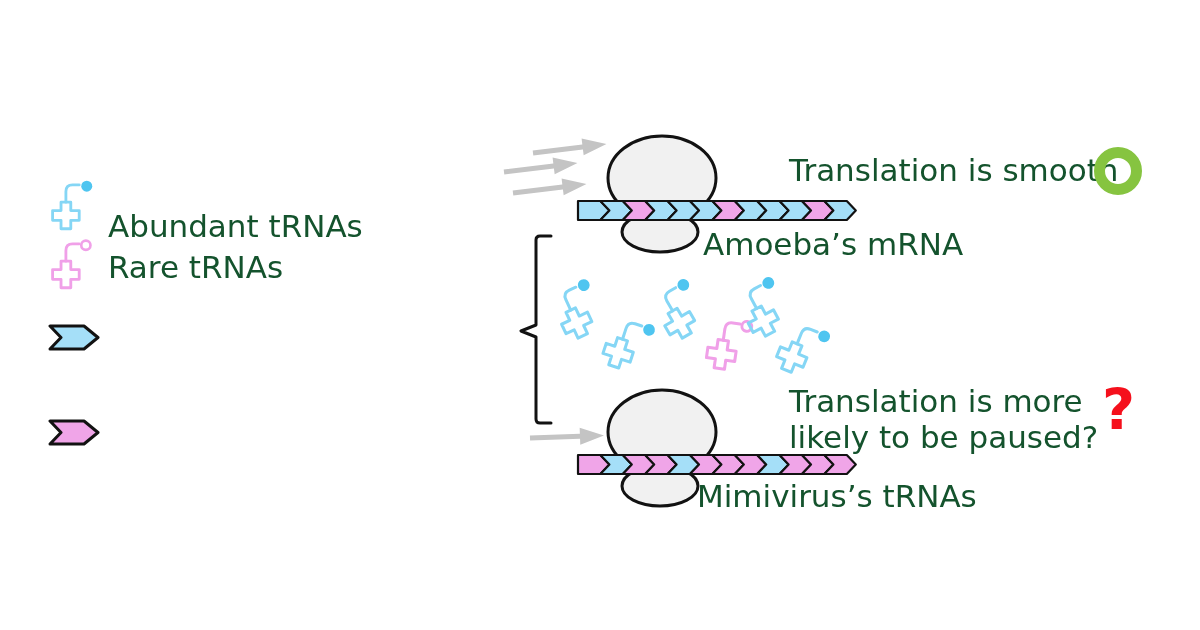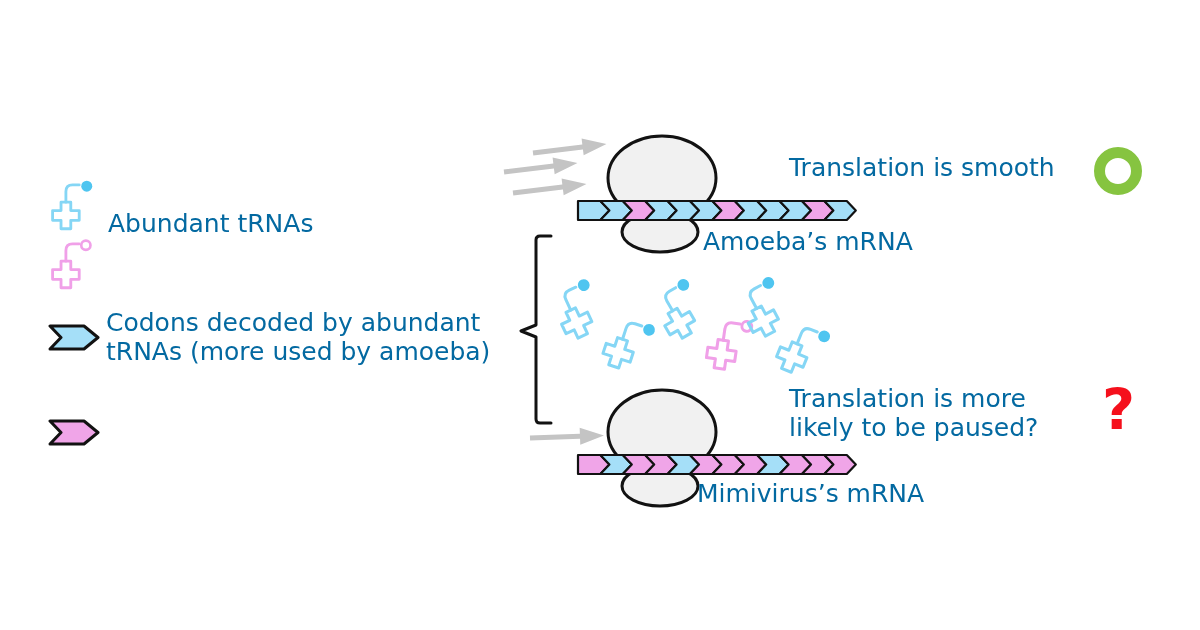--- a/index.html
+++ b/index.html
@@ -12,21 +12,21 @@
     --c-ribosome:#F1F1F1;
     --c-arrow:#C4C4C4;
     --c-green:#86C440;
     --c-red:#F5101C;
   }
   *{margin:0;padding:0;box-sizing:border-box;}
   html,body{background:#ffffff;}
   body{font-family:"DejaVu Sans","Liberation Sans",sans-serif;color:#1a1a1a;}
   .canvas{position:relative;width:1200px;height:630px;background:#ffffff;overflow:hidden;}
   .abs{position:absolute;}
-  .label{font-size:25px;line-height:1.16;white-space:pre-line;color:#0369a1;}
+  .label{font-size:31px;line-height:1.16;white-space:pre-line;color:#14532d;}
   .scene-svg{position:absolute;left:0;top:0;width:1200px;height:630px;}
   .codon-abundant{fill:var(--c-abundant-codon);stroke:var(--c-outline);stroke-width:2.2;stroke-linejoin:round;}
   .codon-rare{fill:var(--c-rare-codon);stroke:var(--c-outline);stroke-width:2.2;stroke-linejoin:round;}
   .legend-chevron-abundant{fill:var(--c-abundant-codon);stroke:var(--c-outline);stroke-width:3;stroke-linejoin:round;}
   .legend-chevron-rare{fill:var(--c-rare-codon);stroke:var(--c-outline);stroke-width:3;stroke-linejoin:round;}
   .ribosome{fill:var(--c-ribosome);stroke:var(--c-outline);stroke-width:3;}
   .speed-arrow{fill:var(--c-arrow);}
   .bracket{fill:none;stroke:var(--c-outline);stroke-width:3;stroke-linejoin:round;stroke-linecap:round;}
   .status-ring{width:48px;height:48px;border:11px solid var(--c-green);border-radius:50%;}
   .status-question{font-size:57px;font-weight:bold;color:var(--c-red);line-height:1;}
@@ -52,26 +52,25 @@
 <div class="canvas">
 
   <svg class="abs" style="left:48px;top:180px" width="50" height="55" viewBox="0 0 56 62">
       <use href="#trna-abundant" xlink:href="#trna-abundant"></use>
     </svg>
   <div class="abs label" style="left:108px;top:209px">Abundant tRNAs</div>
 
   <svg class="abs" style="left:48px;top:239px" width="50" height="55" viewBox="0 0 56 62">
       <use href="#trna-rare" xlink:href="#trna-rare"></use>
     </svg>
+  <div class="abs label" style="left:108px;top:250px">Rare tRNAs</div>
 
   <svg class="abs" style="left:48px;top:324px" width="54" height="28" viewBox="0 0 54 28">
     <path class="legend-chevron-abundant" d="M2,2 L36,2 L50,13.5 L36,25 L2,25 L13,13.5 Z"></path>
   </svg>
-  <div class="abs label" style="left:106px;top:308px">Codons decoded by abundant
-tRNAs (more used by amoeba)</div>
 
   <svg class="abs" style="left:48px;top:419px" width="54" height="28" viewBox="0 0 54 28">
     <path class="legend-chevron-rare" d="M2,2 L36,2 L50,13.5 L36,25 L2,25 L13,13.5 Z"></path>
   </svg>
 
   <svg class="scene-svg" viewBox="0 0 1200 630">
 
     <path class="bracket" d="M551,236 L540,236 Q536,236 536,240 L536,325 L521,331 L536,337 L536,419 Q536,423 540,423 L551,423"></path>
 
     <g>
@@ -134,14 +133,14 @@
       </g>
   </svg>
 
   <div class="abs label" style="left:789px;top:153px">Translation is smooth</div>
   <div class="abs status-ring" style="left:1094px;top:147px"></div>
   <div class="abs label" style="left:703px;top:227px">Amoeba’s mRNA</div>
 
   <div class="abs label" style="left:789px;top:384px">Translation is more
 likely to be paused?</div>
   <div class="abs status-question" style="left:1102px;top:382px">?</div>
-  <div class="abs label" style="left:697px;top:479px">Mimivirus’s mRNA</div>
+  <div class="abs label" style="left:697px;top:479px">Mimivirus’s tRNAs</div>
 </div>
 
 </body></html>

